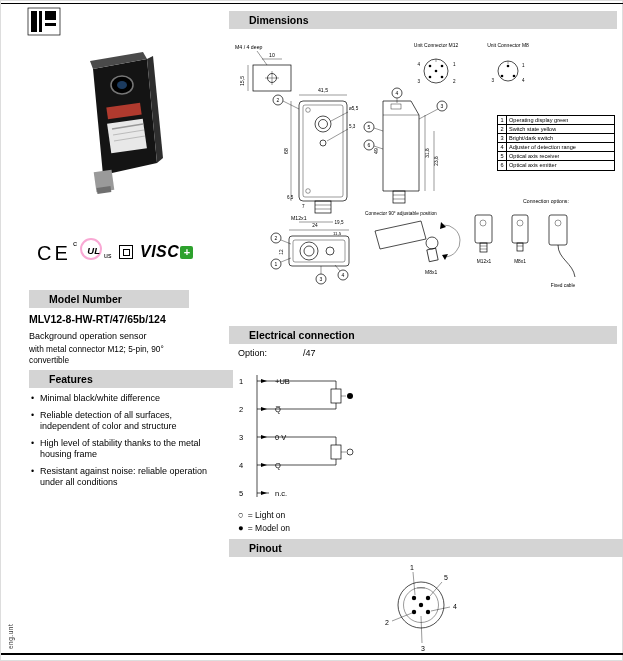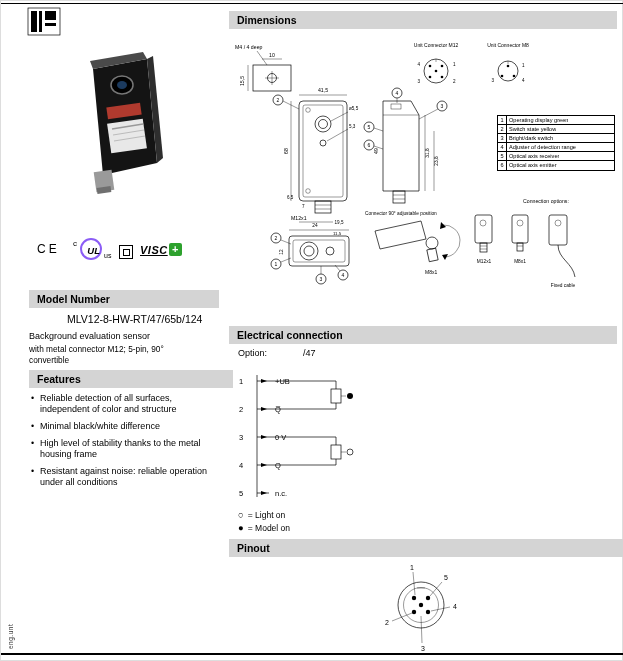--- a/index.html
+++ b/index.html
@@ -1,37 +1,37 @@
 <!DOCTYPE html>
 <html><head>
 <meta charset="utf-8">
 <style>
   * { margin:0; padding:0; box-sizing:border-box; }
   html,body { width:623px; height:661px; overflow:hidden; }
   body { font-family:"Liberation Sans", sans-serif; color:#000; background:#fff; position:relative; }
   .page { position:absolute; inset:0; background:#fff; border:1px solid #ddd; }
   .hr-top { position:absolute; left:0; top:2px; width:623px; height:1px; background:#000; }
   .hr-bottom { position:absolute; left:0; top:652px; width:623px; height:2px; background:#000; }
-  .sechead { position:absolute; height:18px; background:#d4d4d4; font-weight:bold; font-size:10.5px; line-height:18px; padding-left:8px; }
-  .model-number { position:absolute; font-weight:normal; font-size:10.5px;margin-left:38px; }
+  .sechead { position:absolute; height:18px; background:#d4d4d4; font-weight:bold; font-size:10.5px; line-height:18px; padding-left:20px; }
+  .model-number { position:absolute; font-weight:bold; font-size:10.5px; }
   .desc { position:absolute; font-size:9px; }
   .desc-detail { position:absolute; font-size:8.3px; line-height:11px; width:175px; }
   .features { position:absolute; list-style:none; width:190px; }
   .features li { position:relative; padding-left:11px; font-size:9px; line-height:11px; margin-bottom:6px; }
   .features li::before { content:"\2022"; position:absolute; left:2px; }
-  .ce-mark { position:absolute; font-size:12px; letter-spacing:3px; }
+  .ce-mark { position:absolute; font-size:20px; letter-spacing:3px; }
   .ul-mark { position:absolute; width:42px; height:30px; }
   .ul-c { position:absolute; left:0; top:2px; font-size:8px; }
-  .ul-circle { position:absolute; left:7px; top:1px; width:22px; height:22px; border:2px solid #8b5cf6; border-radius:50%; text-align:right; }
+  .ul-circle { position:absolute; left:7px; top:1px; width:22px; height:22px; border:2px solid #f9a8d4; border-radius:50%; text-align:right; }
   .ul-circle i { font-style:italic; font-weight:bold; font-size:9.5px; line-height:19px; }
   .ul-us { position:absolute; left:31px; top:15px; font-size:7px; }
   .sq2 { position:absolute; width:14px; height:14px; border:1.5px solid #000; }
   .sq2-in { position:absolute; inset:2.5px; border:1.5px solid #000; }
   .visco { position:absolute; display:flex; align-items:center; }
-  .visco-text { font-weight:bold; font-style:italic; font-size:11px; letter-spacing:0.5px;text-decoration:underline; }
+  .visco-text { font-weight:bold; font-style:italic; font-size:16px; letter-spacing:0.5px; }
   .visco-plus { display:inline-block; width:13px; height:13px; background:#2da12d; color:#fff; font-weight:bold; font-size:11px; line-height:13px; text-align:center; border-radius:2px; margin-left:1px; }
   .dims-legend { position:absolute; width:118px; border:1px solid #000; background:#fff; }
   .lrow { display:flex; border-bottom:1px solid #000; height:9px; line-height:8.5px; font-size:5.6px; }
   .lrow:last-child { border-bottom:none; }
   .lnum { width:9px; border-right:1px solid #000; text-align:center; }
   .ltxt { padding-left:2px; white-space:nowrap; overflow:hidden; }
   .optrow span { position:absolute; font-size:9px;text-align:right; }
   .state-row { position:absolute; font-size:8.5px; }
   .state-row .sym { font-size:9.5px; margin-right:4px; }
   .side-text { position:absolute; left:6px; top:648px; transform:rotate(-90deg); transform-origin:0 0; font-size:6.5px; letter-spacing:0.5px; color:#333; }
@@ -79,28 +79,28 @@
     <span class="ul-us">us</span>
   </div>
   <div class="sq2" style="left:118px;top:244px">
       <div class="sq2-in"></div>
     </div>
   <div class="visco" style="left:139px;top:242px">
     <span class="visco-text">VISC</span>
       <span class="visco-plus">+</span>
   </div>
 
-  <div class="sechead" style="left:28px;top:289px;width:190px">Model Number</div>
+  <div class="sechead" style="left:28px;top:289px;width:160px">Model Number</div>
   <div class="model-number" style="left:28px;top:312px">MLV12-8-HW-RT/47/65b/124</div>
-  <div class="desc" style="left:28px;top:330px">Background evaluation sensor</div>
+  <div class="desc" style="left:28px;top:330px">Background operation sensor</div>
   <div class="desc-detail" style="left:28px;top:343px">with metal connector M12; 5-pin, 90° convertible</div>
   <div class="sechead" style="left:28px;top:369px;width:204px">Features</div>
   <ul class="features" style="left:28px;top:392px">
+    <li>Minimal black/white difference</li>
     <li>Reliable detection of all surfaces, independent of color and structure</li>
-    <li>Minimal black/white difference</li>
     <li>High level of stability thanks to the metal housing frame</li>
     <li>Resistant against noise: reliable operation under all conditions</li>
   </ul>
 
   <div class="sechead" style="left:228px;top:10px;width:388px">Dimensions</div>
 
   <svg style="left:228px;top:30px" width="390" height="293" viewBox="0 0 390 293">
 
     <g>
       <text x="6" y="18" font-size="5.2">M4 / 4 deep</text>

